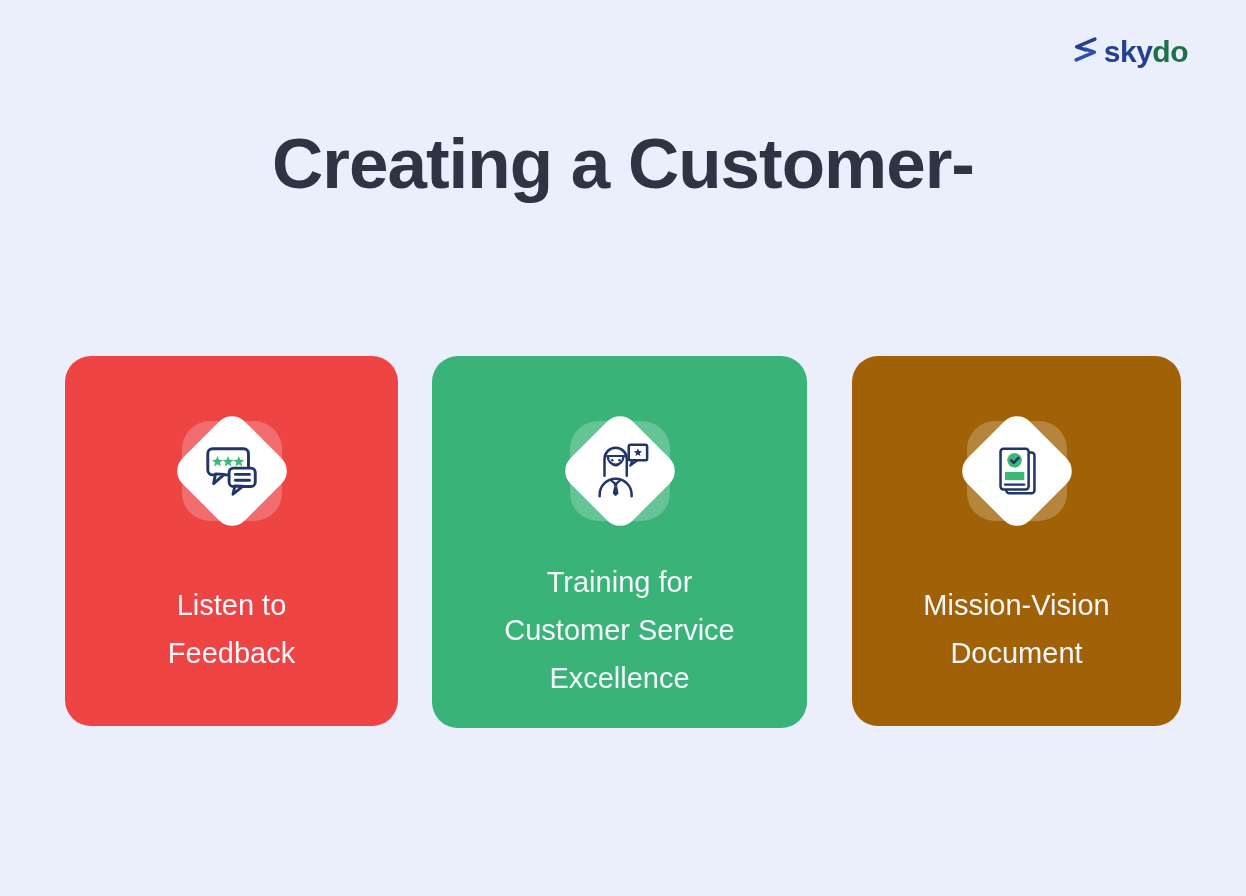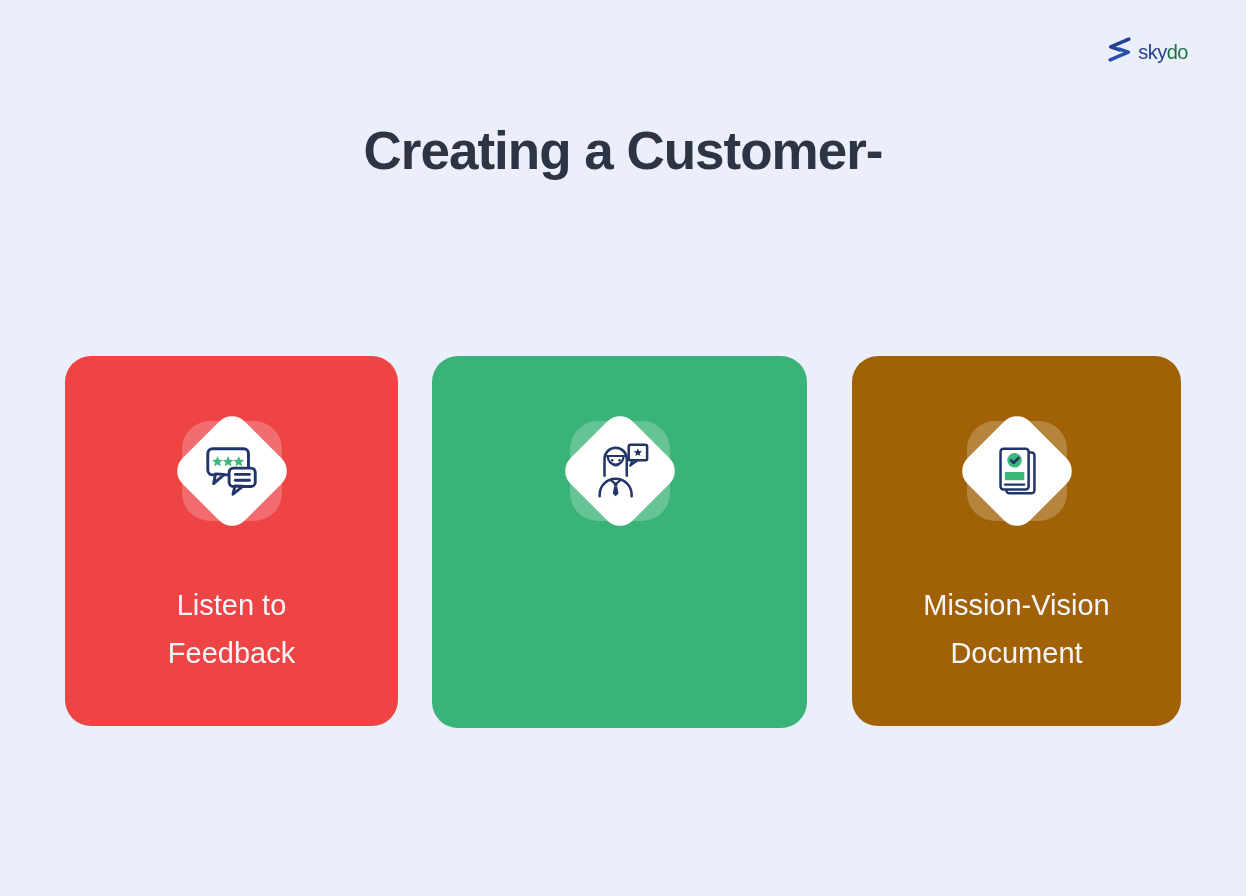--- a/index.html
+++ b/index.html
@@ -9,30 +9,30 @@
     font-family: "Liberation Sans", sans-serif;
     position: relative;
     overflow: hidden;
   }
 
   
   .logo {
     position: absolute; top: 36px; right: 58px;
     display: flex; align-items: center; gap: 5px;
   }
-  .logo-text { font-size: 20px; font-weight: 400; letter-spacing: -0.5px; line-height: 1; }
+  .logo-text { font-size: 30px; font-weight: 700; letter-spacing: -0.5px; line-height: 1; }
   .logo-sky { color: #24418f; }
   .logo-do  { color: #1e7145; }
 
   
   .title {
     position: absolute; top: 112px; left: 0; right: 0;
     text-align: center;
     color: #2e3444;
-    font-size: 53px; font-weight: 700; letter-spacing: -1px;
+    font-size: 71px; font-weight: 700; letter-spacing: -1px;
     line-height: 1.47;
   }
 
   
   .card {
     position: absolute; top: 356px;
     border-radius: 26px;
     display: flex; flex-direction: column; align-items: center;
   }
   .card-1 { left: 65px;  width: 333px; height: 370px; background: #ef4444; }
@@ -141,20 +141,23 @@
           <path d="M11 58 v-1.5 a16.5 16.5 0 0 1 33 0 V58" fill="#ffffff" stroke="#22356b" stroke-width="2.6" stroke-linecap="round" stroke-linejoin="round"></path>
 
           <path d="M22.5 41.5 L27.5 45.5 L32.5 41.5" stroke="#22356b" stroke-width="2.2" fill="none" stroke-linecap="round" stroke-linejoin="round"></path>
 
           <path d="M25.3 45 h4.4 l-0.8 3 h-2.8 Z" fill="#22356b"></path>
           <path d="M25.9 48 h3.2 l1.4 7.3 L27.5 58 L24.5 55.3 Z" fill="#22356b"></path>
         </svg>
       </div>
     </div>
   </div>
+  <div class="card-label">Training for
+Customer Service
+Excellence</div>
 </div>
 
 <div class="card card-3">
   <div class="icon-cluster">
     <div class="halo"></div>
     <div class="diamond">
       <div class="icon-inner">
         <svg width="62" height="62" viewBox="0 0 64 64" fill="none">
 
           <rect x="21" y="13" width="29" height="42" rx="3" fill="#ffffff" stroke="#22356b" stroke-width="2.6"></rect>

